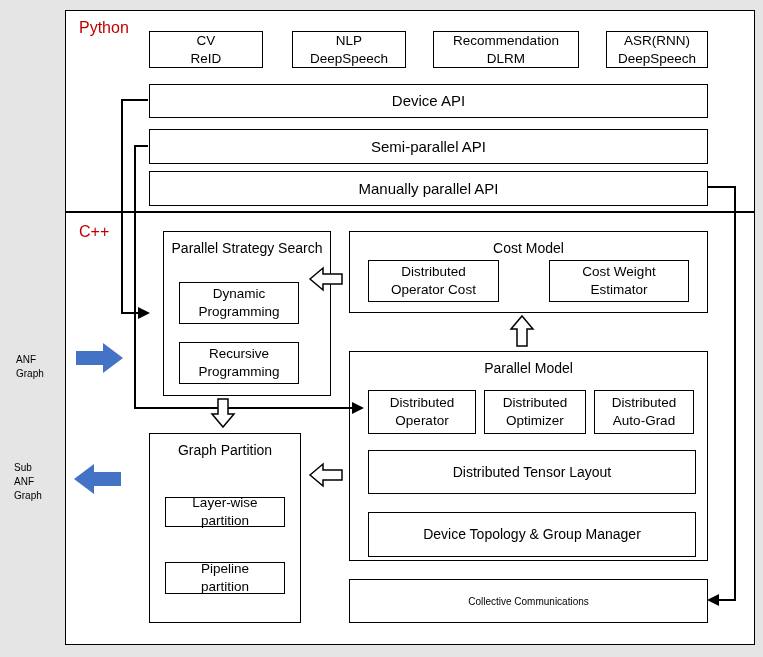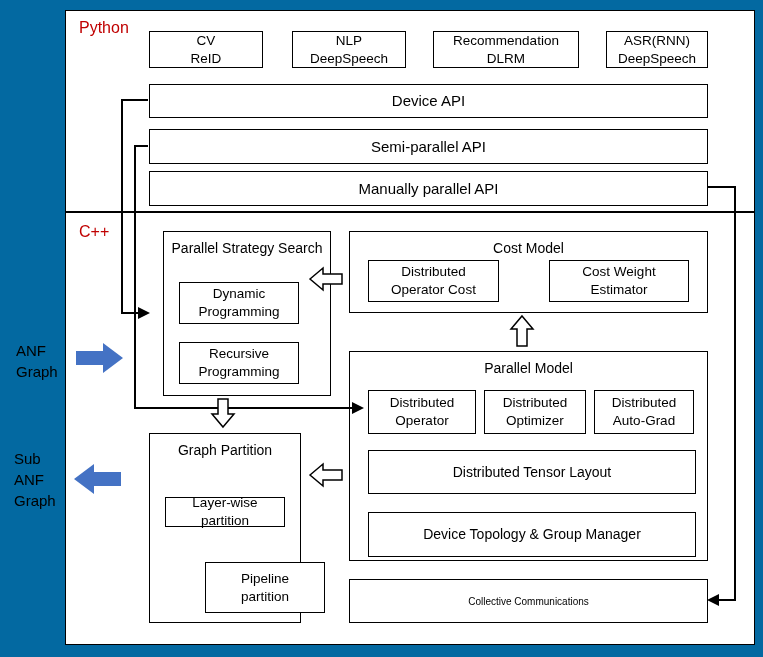--- a/index.html
+++ b/index.html
@@ -1,32 +1,32 @@
 <!DOCTYPE html>
 <html><head>
 <meta charset="utf-8">
 <style>
   * { margin:0; padding:0; box-sizing:border-box; }
   html,body { background:#ffffff; }
   body { font-family:"Liberation Sans", sans-serif; color:#000; }
-  .canvas { position:relative; width:763px; height:657px; background:#0369a1; overflow:hidden;padding-left:28px; }
+  .canvas { position:relative; width:763px; height:657px; background:#e5e5e5; overflow:hidden;padding-left:28px; }
   .section { position:absolute; border:1px solid #000; background:#ffffff; }
   .section-label { position:absolute; color:#c00000; font-size:16px; }
   .box {
     position:absolute; border:1px solid #000; background:#ffffff;
     display:flex; align-items:center; justify-content:center;
     text-align:center; white-space:pre-line; font-size:13.5px; line-height:1.3;
   }
   .api-bar { font-size:15px; }
   .container-box { position:absolute; border:1px solid #000; background:#ffffff; }
   .container-title {
     position:absolute; left:0; top:7px; width:100%;
     text-align:center; font-size:14px; white-space:pre-line; line-height:1.3;
   }
-  .side-label { position:absolute; font-size:15px; white-space:pre-line; line-height:1.4; }
+  .side-label { position:absolute; font-size:10px; white-space:pre-line; line-height:1.4;margin-top:13px; }
   svg.overlay { position:absolute; left:0; top:0; pointer-events:none; }
 </style>
 </head>
 <body>
 
 <div class="canvas">
 
   <div class="section" style="left:65px; top:10px; width:690px; height:202px;">
     <div class="section-label" style="left:13px; top:8px;">Python</div>
 
@@ -72,21 +72,21 @@
       <div class="box" style="left:244px; top:38px; width:100px; height:44px;">Distributed
 Auto-Grad</div>
       <div class="box" style="left:18px; top:98px; width:328px; height:44px; font-size:14px;">Distributed Tensor Layout</div>
       <div class="box" style="left:18px; top:160px; width:328px; height:45px; font-size:14px;">Device Topology &amp; Group Manager</div>
     </div>
 
     <div class="container-box" style="left:83px; top:220px; width:152px; height:190px;">
       <div class="container-title">Graph Partition</div>
       <div class="box" style="left:15px; top:63px; width:120px; height:30px;">Layer-wise
 partition</div>
-      <div class="box" style="left:15px; top:128px; width:120px; height:51px;margin-left:40px;">Pipeline
+      <div class="box" style="left:15px; top:128px; width:120px; height:32px;">Pipeline
 partition</div>
     </div>
 
     <div class="box" style="left:283px; top:366px; width:359px; height:44px; font-size:10px;">Collective Communications</div>
   </div>
 
   <div class="side-label" style="left:16px; top:340px;">ANF
 Graph</div>
   <div class="side-label" style="left:14px; top:448px;">Sub
 ANF

